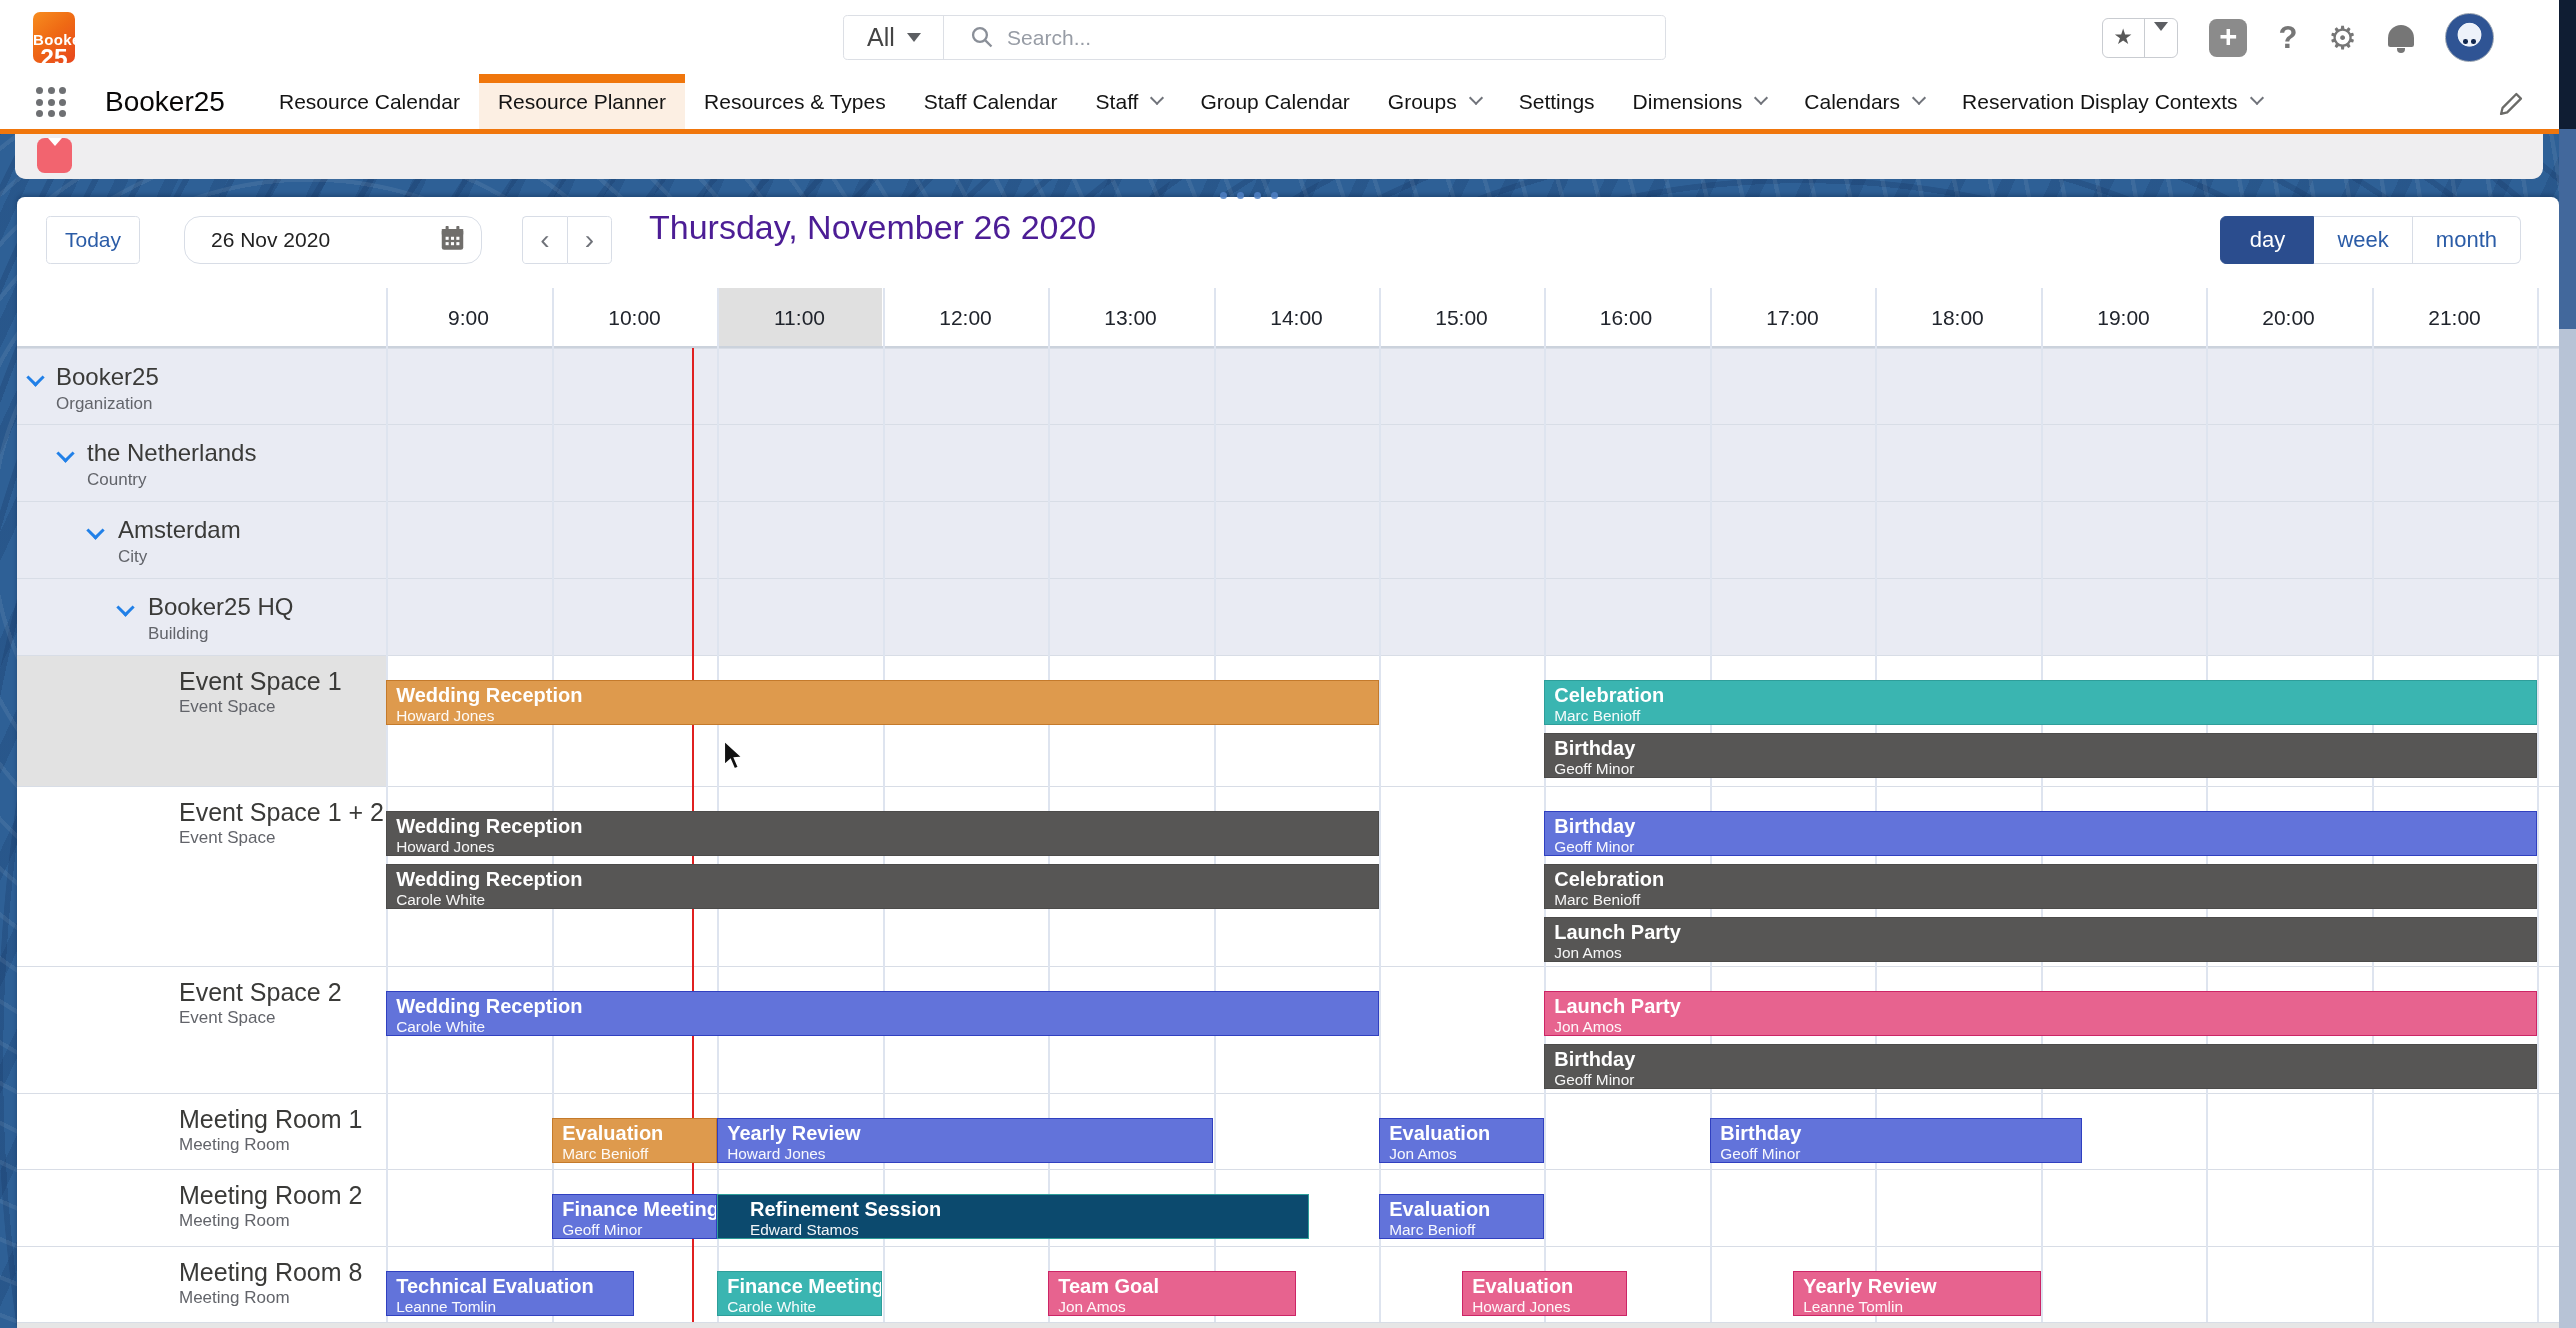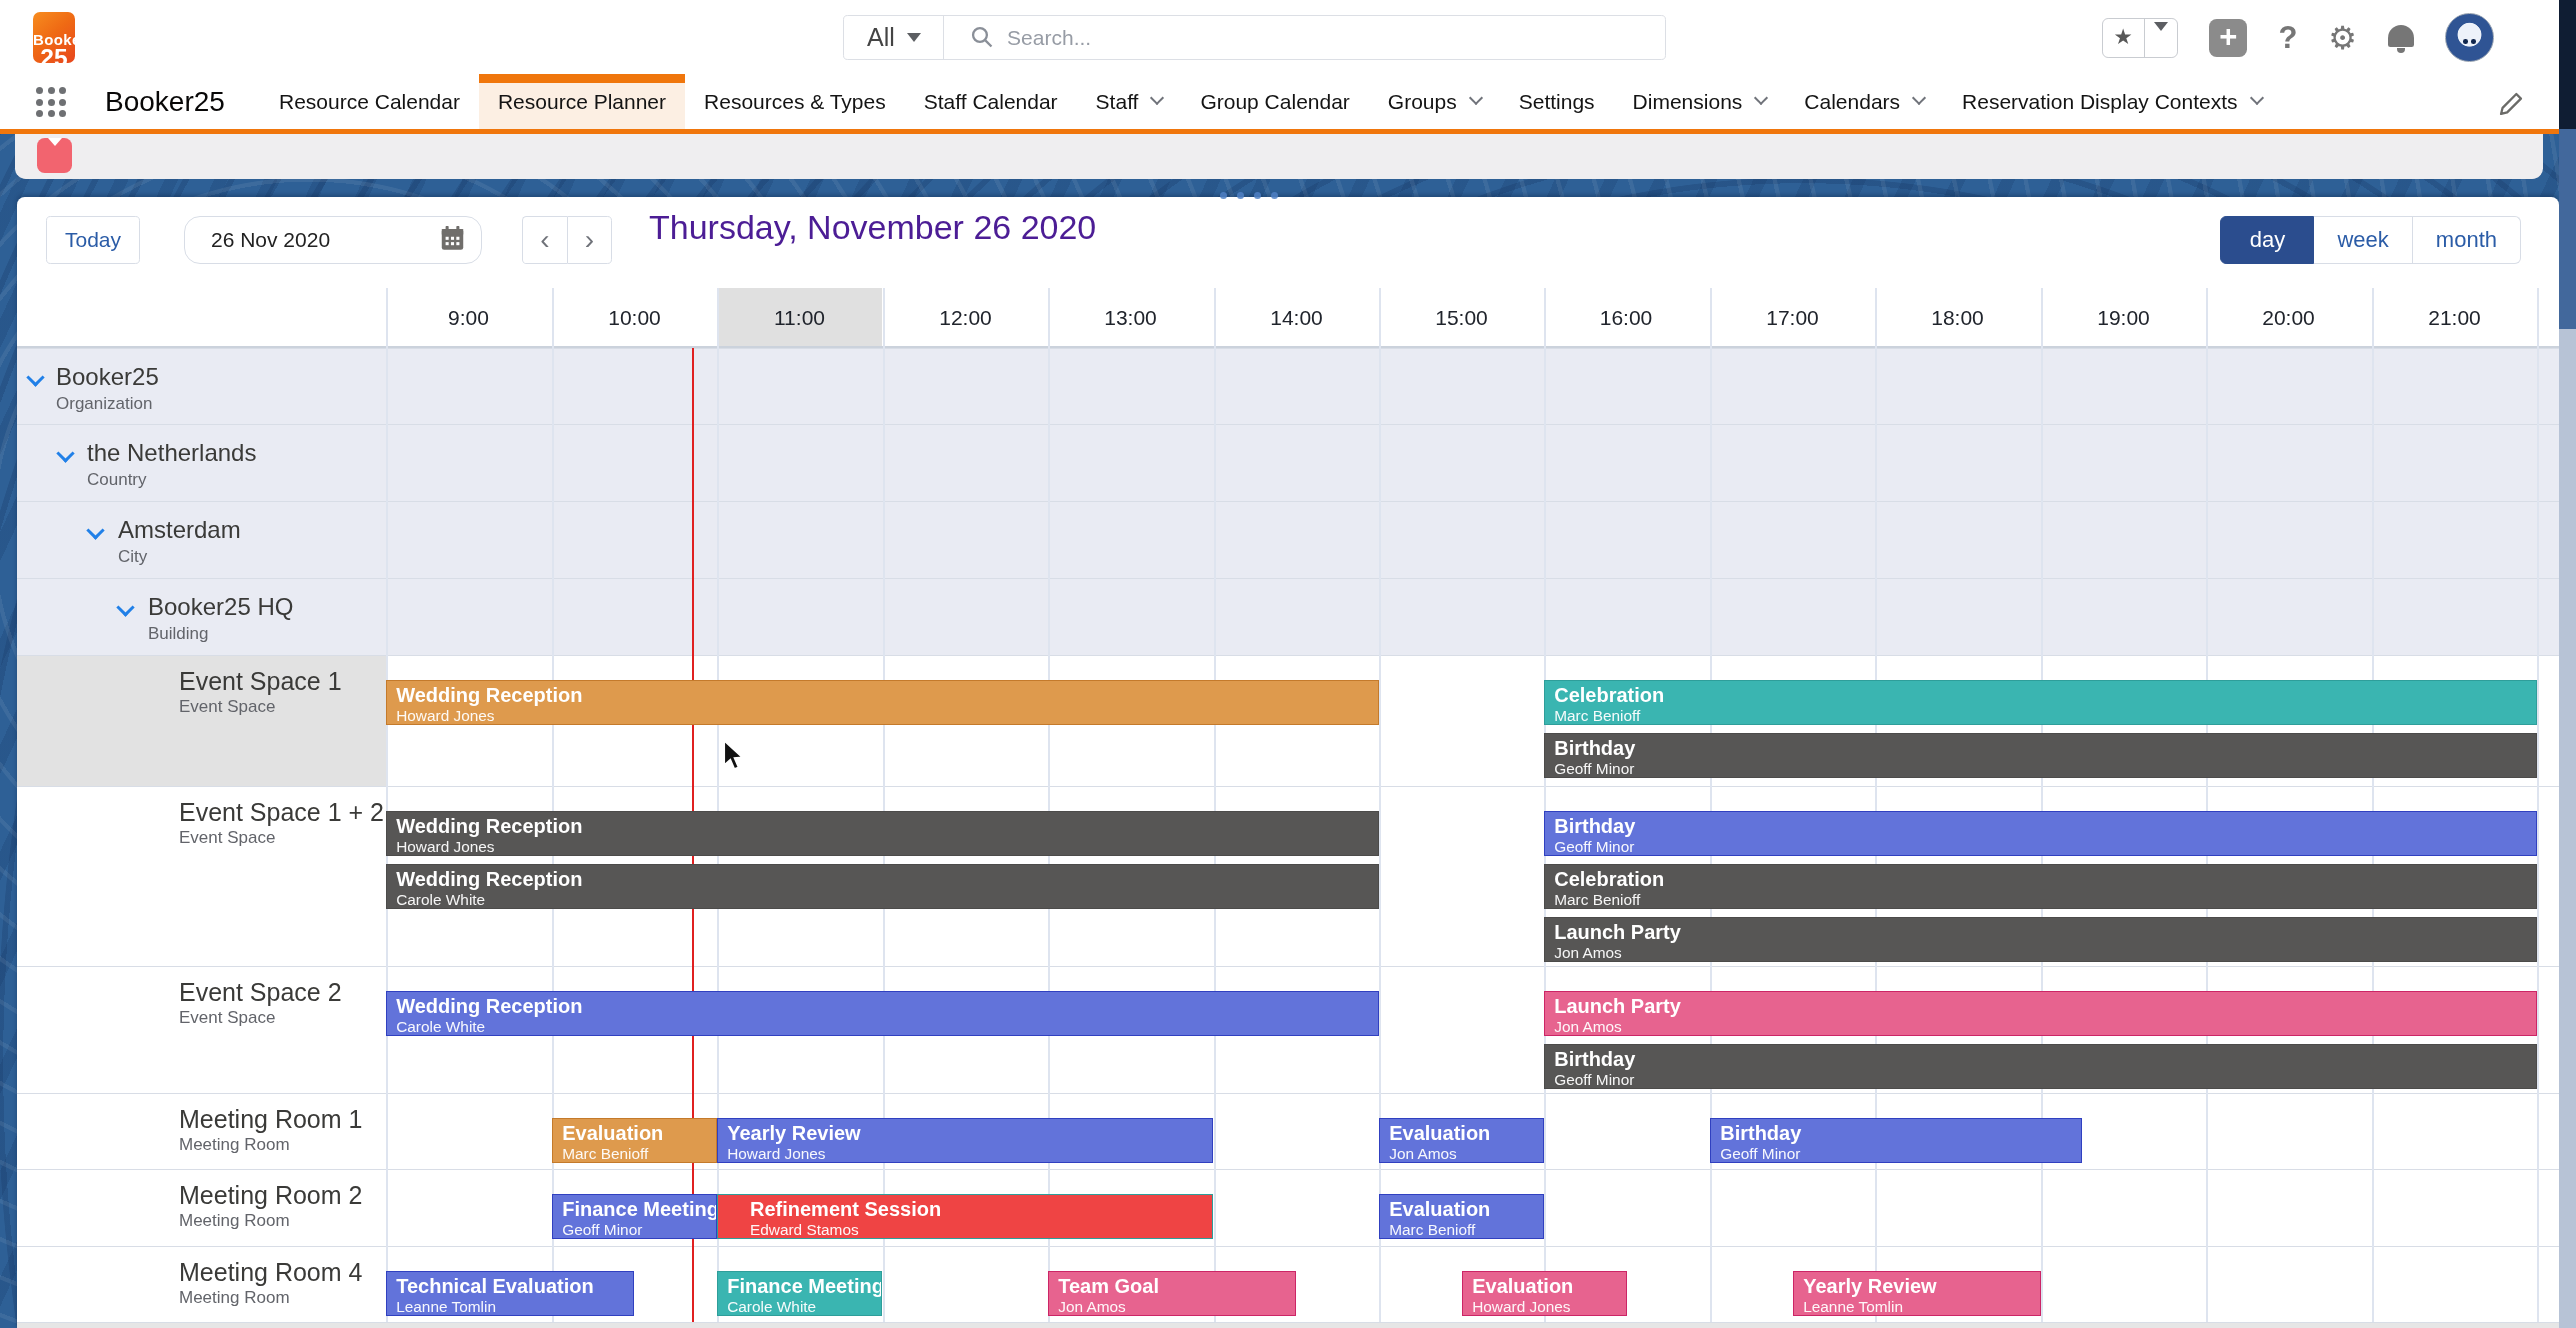--- a/index.html
+++ b/index.html
@@ -383,31 +383,31 @@
           <div class="s">Geoff Minor</div>
         </div>
       </div>
       <div class="grow" style="height: 77px;">
         <div class="rtitle">Meeting Room 2</div>
         <div class="rsub">Meeting Room</div>
         <div class="ev" style="left: 535px; width: 165px; top: 24px; background: rgb(98, 115, 218); border-color: rgb(48, 64, 192);">
           <div class="t">Finance Meeting</div>
           <div class="s">Geoff Minor</div>
         </div>
-        <div class="ev" style="left: 700px; width: 496px; top: 24px; background: #ef4444; border-color: rgb(46, 158, 154); padding-left: 32px;">
+        <div class="ev" style="left: 700px; width: 592px; top: 24px; background: #0c4a6e; border-color: rgb(46, 158, 154); padding-left: 32px;">
           <div class="t">Refinement Session</div>
           <div class="s">Edward Stamos</div>
         </div>
         <div class="ev" style="left: 1362px; width: 165px; top: 24px; background: rgb(98, 115, 218); border-color: rgb(48, 64, 192);">
           <div class="t">Evaluation</div>
           <div class="s">Marc Benioff</div>
         </div>
       </div>
       <div class="grow" style="height: 84px;">
-        <div class="rtitle">Meeting Room 4</div>
+        <div class="rtitle">Meeting Room 8</div>
         <div class="rsub">Meeting Room</div>
         <div class="ev" style="left: 369px; width: 248px; top: 24px; background: rgb(98, 115, 218); border-color: rgb(48, 64, 192);">
           <div class="t">Technical Evaluation</div>
           <div class="s">Leanne Tomlin</div>
         </div>
         <div class="ev" style="left: 700px; width: 165px; top: 24px; background: rgb(58, 181, 177); border-color: rgb(46, 158, 154);">
           <div class="t">Finance Meeting</div>
           <div class="s">Carole White</div>
         </div>
         <div class="ev" style="left: 1031px; width: 248px; top: 24px; background: rgb(231, 99, 143); border-color: rgb(204, 37, 102);">

